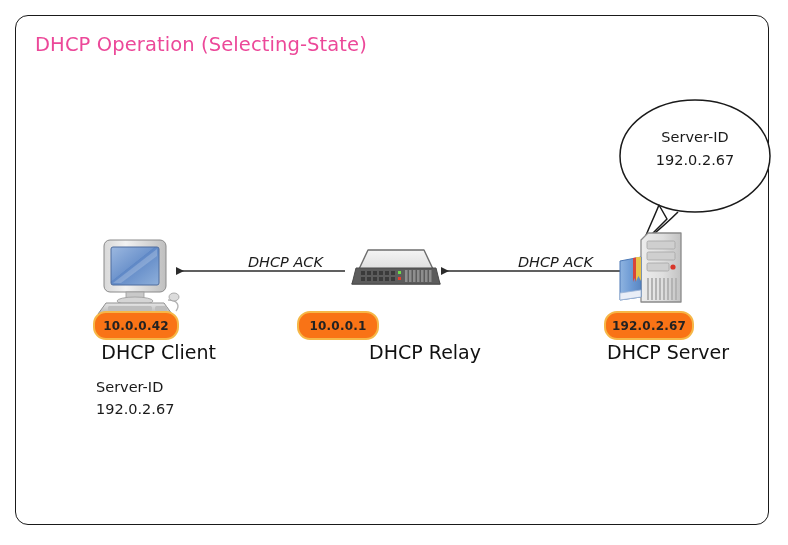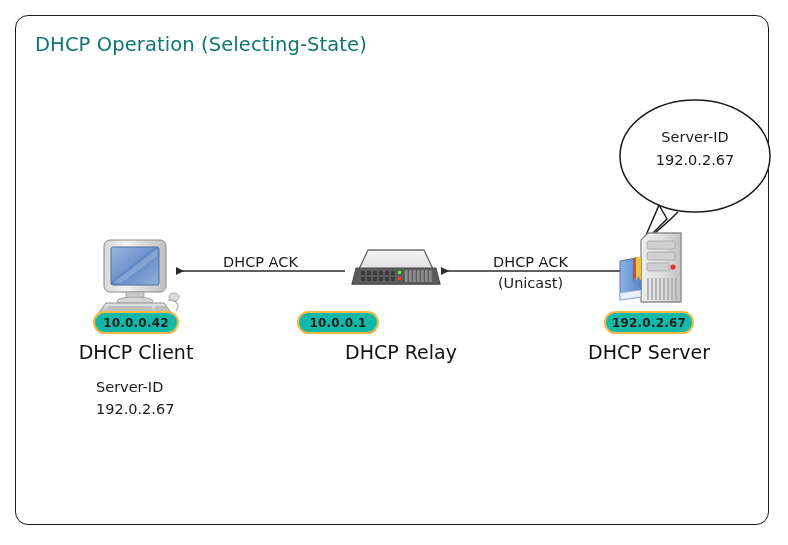--- a/index.html
+++ b/index.html
@@ -28,21 +28,21 @@
     border: 1.6px solid #1a1a1a;
     border-radius: 13px;
     box-sizing: border-box;
   }
   .title {
     position: absolute;
     left: 35px;
     top: 33px;
     font-size: 19.5px;
     letter-spacing: 0.1px;
-    color: #0f766e;
+    color: #ec4899;
     white-space: nowrap;
   }
   svg.layer {
     position: absolute;
     left: 0;
     top: 0;
     width: 788px;
     height: 545px;
     overflow: visible;
   }
@@ -51,48 +51,49 @@
     left: 620px;
     top: 126px;
     width: 150px;
     text-align: center;
     font-size: 14.5px;
     line-height: 23px;
     color: #1a1a1a;
   }
   .edge-label {
     position: absolute;
-    text-align: center;
+    text-align: right;
     font-size: 14.5px;
     line-height: 21px;
     color: #1a1a1a;
     white-space: nowrap;
+    font-style: italic;
   }
   .edge-label .top { display: block; }
   .edge-label .bot { display: block; }
   .pill {
     position: absolute;
-    height: 23px;
+    height: 29px;
     border: 2px solid #f6b747;
     border-radius: 13px;
-    background: #14b8a6;
+    background: #f97316;
     display: flex;
     align-items: center;
     justify-content: center;
     font-size: 12px;
     font-weight: bold;
     color: #222222;
     box-sizing: border-box;
     letter-spacing: 0.2px;
   }
   .node-label {
     position: absolute;
     font-size: 19px;
     color: #111111;
-    text-align: center;
+    text-align: right;
     white-space: nowrap;
   }
   .note {
     position: absolute;
     left: 96px;
     top: 376px;
     font-size: 14.5px;
     line-height: 22px;
     color: #1a1a1a;
   }
@@ -227,21 +228,20 @@
     <div>Server-ID</div>
     <div>192.0.2.67</div>
   </div>
 
   <div class="edge-label" style="left:198px; top:252px; width:125px;">
     <span class="top">DHCP ACK</span>
   </div>
 
   <div class="edge-label" style="left:468px; top:252px; width:125px;">
     <span class="top">DHCP ACK</span>
-    <span class="bot">(Unicast)</span>
   </div>
 
   <div class="pill" style="left:93px; top:311px; width:86px;">10.0.0.42</div>
   <div class="pill" style="left:297px; top:311px; width:82px;">10.0.0.1</div>
   <div class="pill" style="left:604px; top:311px; width:90px;">192.0.2.67</div>
 
   <div class="node-label" style="left:56px; top:341px; width:160px;">DHCP Client</div>
   <div class="node-label" style="left:569px; top:341px; width:160px;">DHCP Server</div>
   <div class="node-label" style="left:321px; top:341px; width:160px;">DHCP Relay</div>
 

